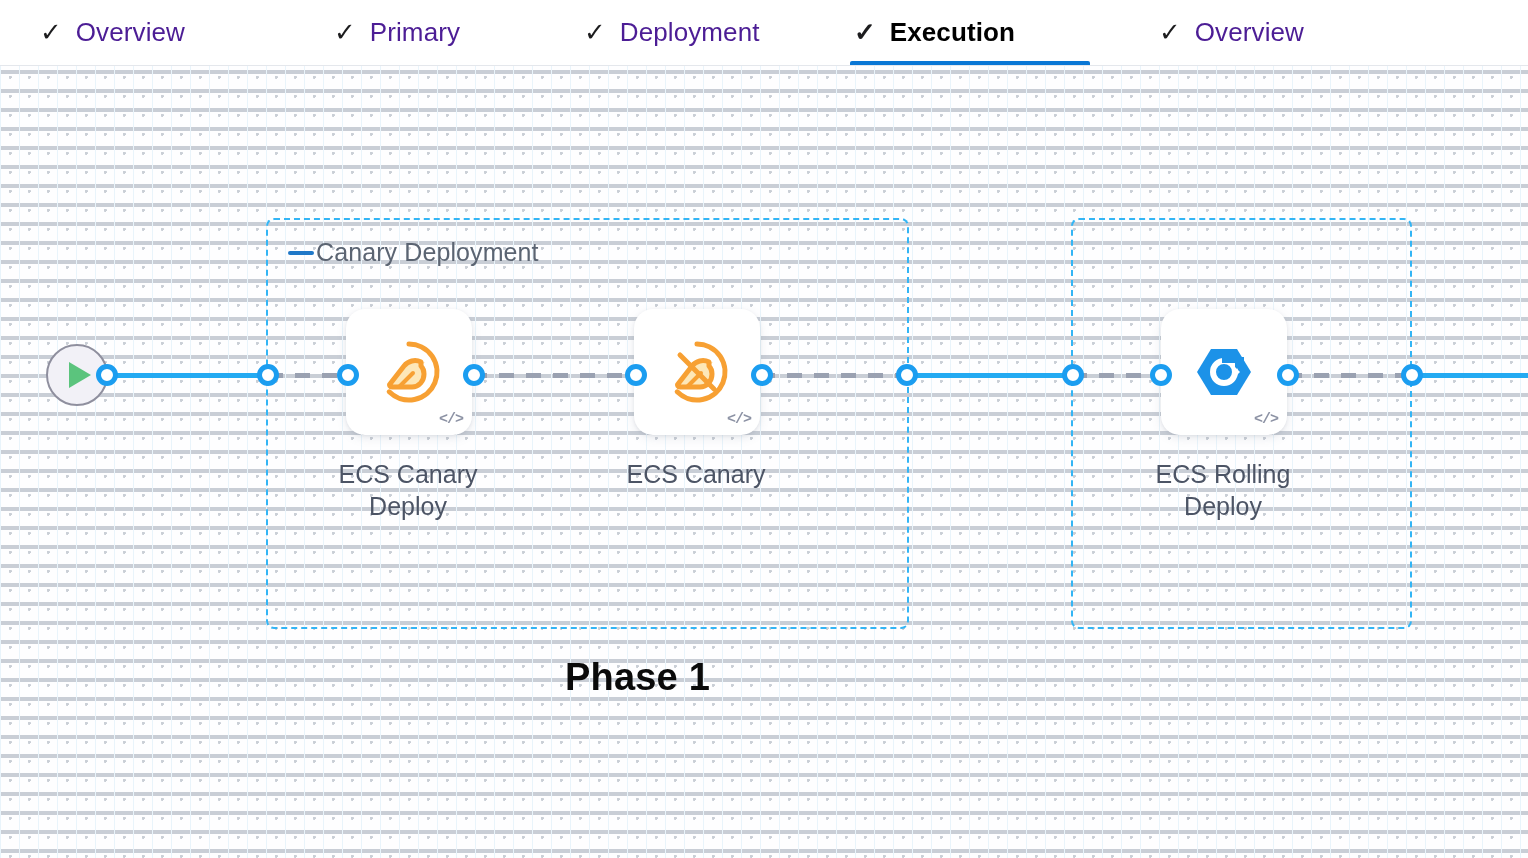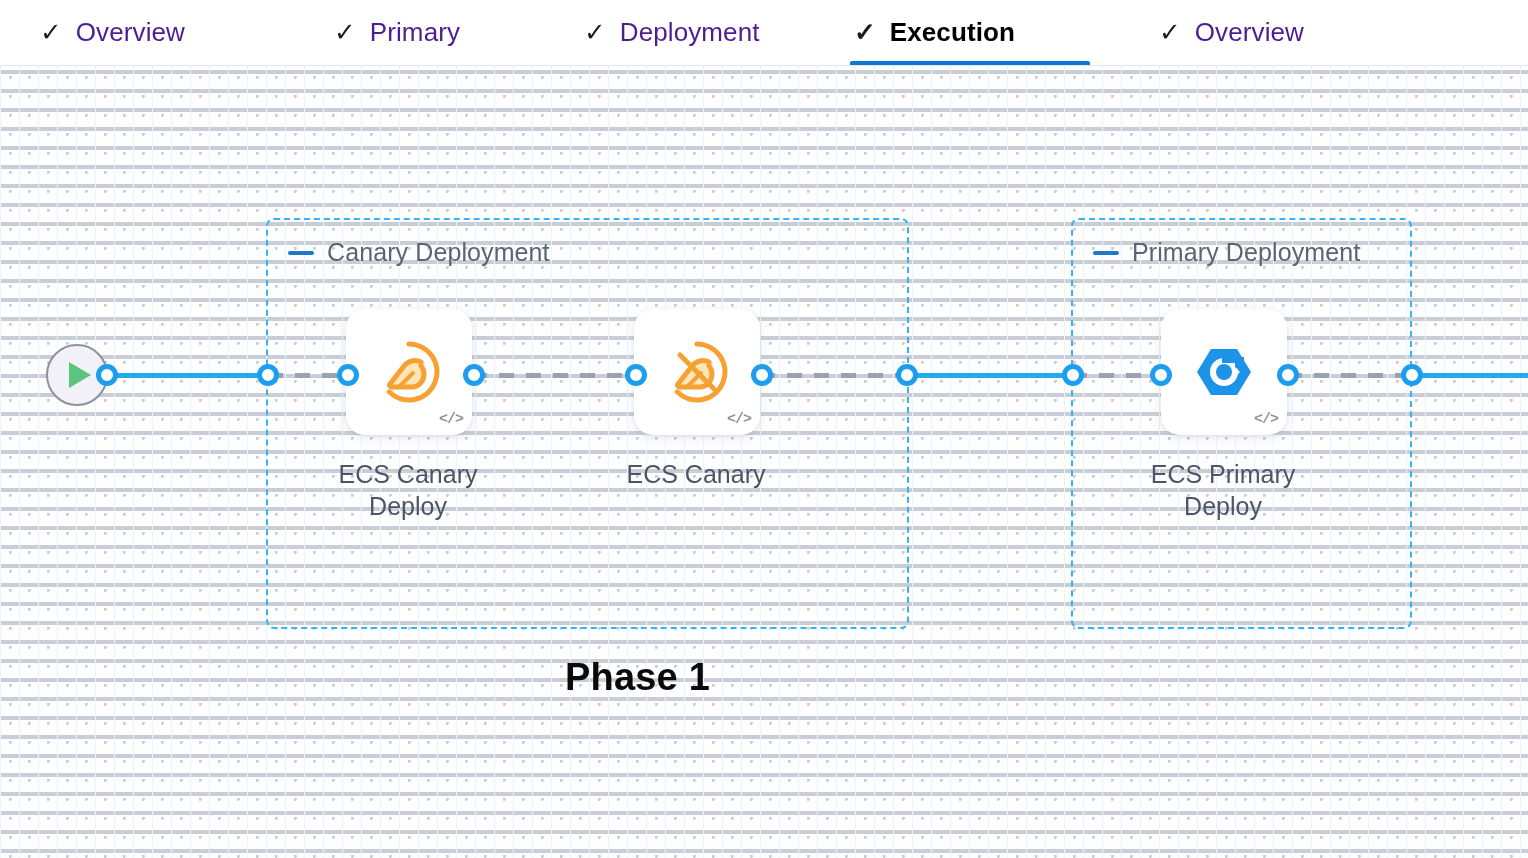--- a/index.html
+++ b/index.html
@@ -67,21 +67,21 @@
   
   .group{
     position:absolute;
     border:2px dashed #33b5f5;
     border-radius:8px;
     background:transparent;
     z-index:2;
   }
   .group-label{
     position:absolute; top:22px; left:20px;
-    display:flex; align-items:center; gap:13px;
+    display:flex; align-items:center; gap:2px;
     z-index:6;
   }
   .group-label .minus{
     width:26px; height:4px; background:#1f78c8; border-radius:2px;
     display:inline-block;
   }
   .group-label .gtext{
     font-size:25px; color:#5b6472; font-weight:400; letter-spacing:.1px;
     background:transparent;
   }
@@ -178,24 +178,20 @@
   <div class="dots"></div>
   <div class="vrules"></div>
   <div id="stage" style="position:absolute;inset:0;">
       <div class="group" style="left: 266px; top: 152px; width: 643px; height: 411px;"></div>
       <div class="group-label" style="left: 288px; top: 172px;">
         <span class="minus"></span>
         <span class="gtext">Canary Deployment</span>
       </div>
       <div class="phase" style="left: 430px; top: 590px; width: 280px;">Phase 1</div>
       <div class="group" style="left: 1071px; top: 152px; width: 341px; height: 411px;"></div>
-      <div class="group-label" style="left: 1093px; top: 172px;">
-        <span class="minus"></span>
-        <span class="gtext">Primary Deployment</span>
-      </div>
       <div class="edge-solid" style="left: 105px; top: 307px; width: 165px;"></div>
       <div class="edge-dashed" style="left: 268px; top: 307px; width: 82px;"></div>
       <div class="edge-dashed" style="left: 472px; top: 307px; width: 166px;"></div>
       <div class="edge-dashed" style="left: 760px; top: 307px; width: 150px;"></div>
       <div class="edge-solid" style="left: 905px; top: 307px; width: 170px;"></div>
       <div class="edge-dashed" style="left: 1072px; top: 307px; width: 92px;"></div>
       <div class="edge-dashed" style="left: 1287px; top: 307px; width: 126px;"></div>
       <div class="edge-solid" style="left: 1410px; top: 307px; width: 118px;"></div>
       <div class="startnode" style="left: 46px; top: 278px;">
         <div class="tri"></div>
@@ -237,21 +233,21 @@
             <circle cx="29" cy="29" r="11" fill="none" stroke="#ffffff" stroke-width="6"></circle>
             <rect x="27" y="14" width="22" height="6" fill="#1c92e8"></rect>
             <path d="M40 12l8 8-8 8z" fill="#1c92e8"></path>
             <path d="M29 18v11h12" fill="none" stroke="#ffffff" stroke-width="0"></path>
             <path d="M38 22l7 7-7 7" fill="#ffffff"></path>
           </svg>
         </div>
         <div class="codeicon">&lt;/&gt;</div>
       </div>
       <div class="nodelabel" style="left: 1118px; top: 392px;">
-        <div>ECS Primary</div>
+        <div>ECS Rolling</div>
         <div>Deploy</div>
       </div>
       <div class="port" style="left: 96px; top: 298px;"></div>
       <div class="port" style="left: 257px; top: 298px;"></div>
       <div class="port" style="left: 337px; top: 298px;"></div>
       <div class="port" style="left: 463px; top: 298px;"></div>
       <div class="port" style="left: 625px; top: 298px;"></div>
       <div class="port" style="left: 751px; top: 298px;"></div>
       <div class="port" style="left: 896px; top: 298px;"></div>
       <div class="port" style="left: 1062px; top: 298px;"></div>

